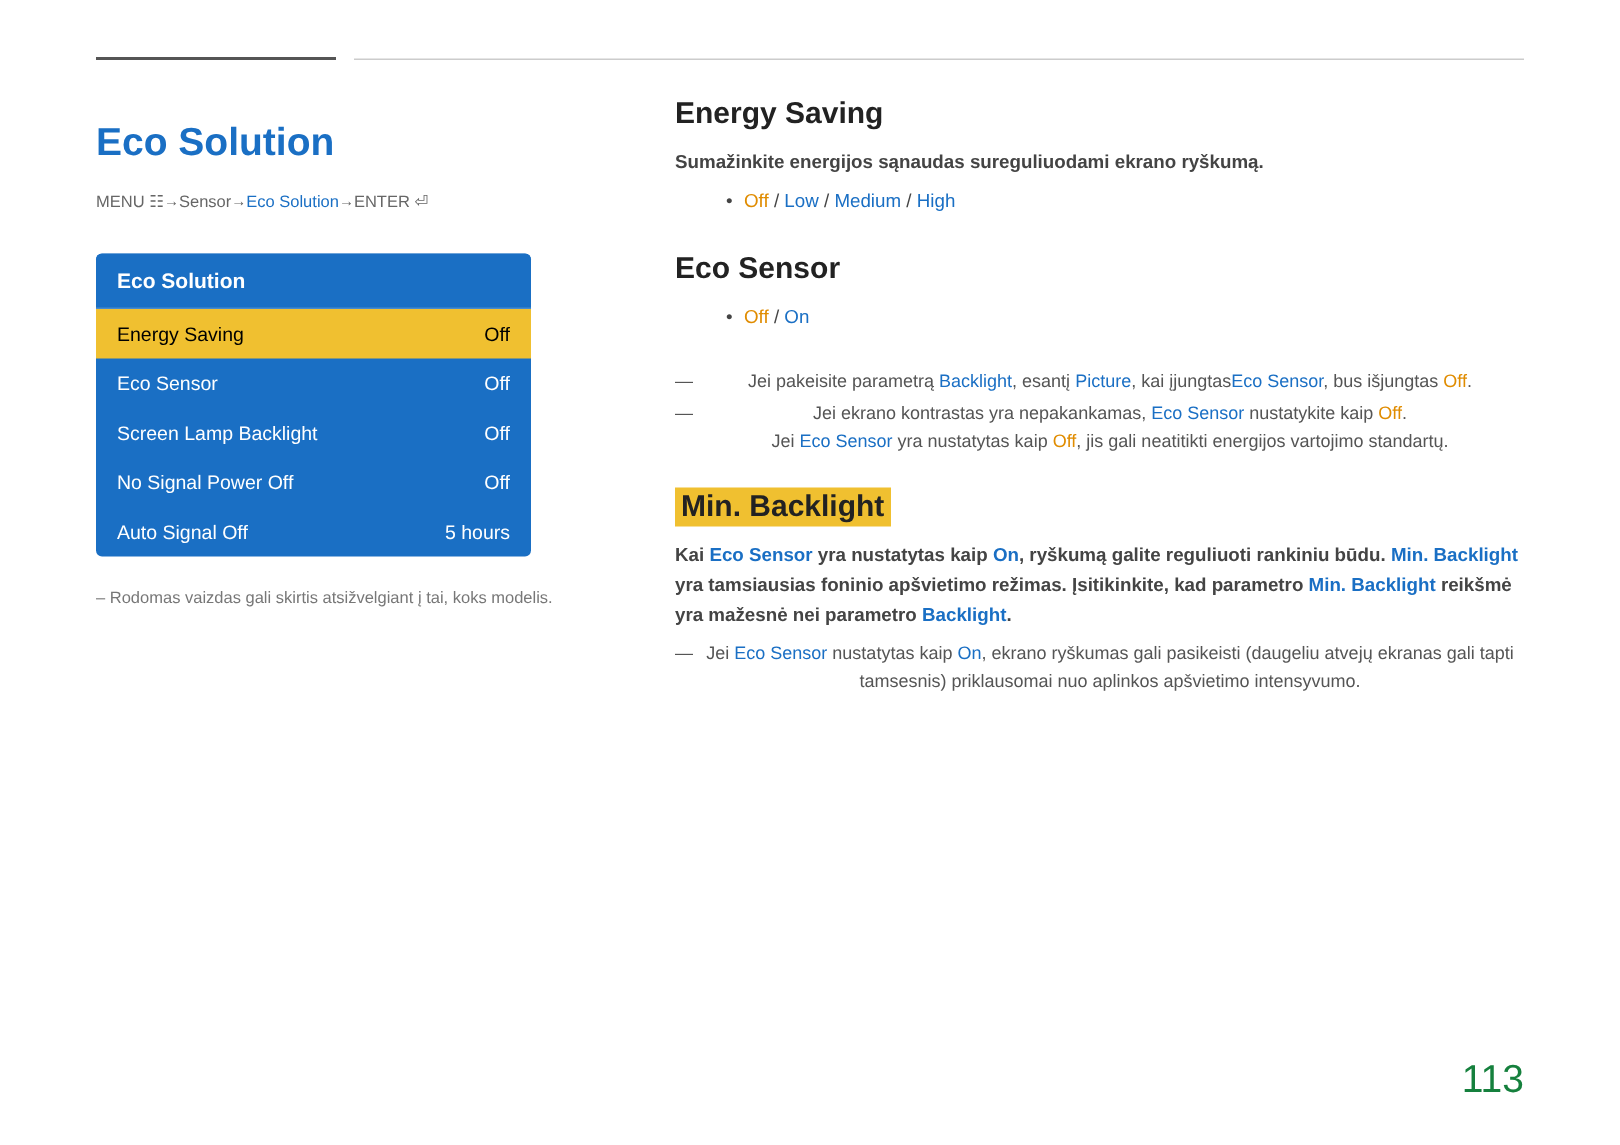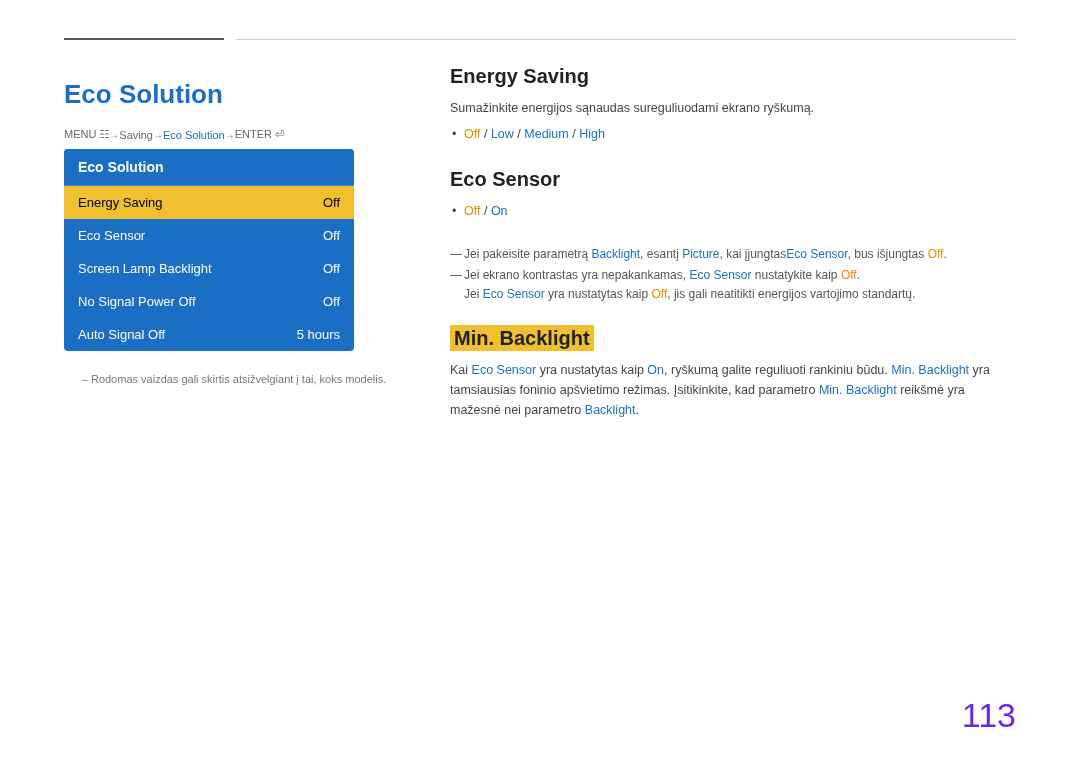--- a/index.html
+++ b/index.html
@@ -47,21 +47,21 @@
     .page-title {
       font-size: 26px;
       font-weight: bold;
       color: #1a6fc4;
       margin-bottom: 18px;
     }
 
     .breadcrumb {
       font-size: 11px;
       color: #666;
-      margin-bottom: 8px;
+      margin-bottom: 28px;
       display: flex;
       align-items: center;
       gap: 0;
     }
     .breadcrumb .menu-text { color: #666; }
     .breadcrumb .arrow { color: #666; font-size: 10px; }
     .breadcrumb .eco-link { color: #1a6fc4; }
 
     
     .menu-box {
@@ -94,21 +94,20 @@
     .menu-item.active .menu-item-value {
       color: #000;
     }
     .menu-item-label {}
     .menu-item-value { font-size: 13px; }
 
     .footnote {
       margin-top: 22px;
       font-size: 11px;
       color: #777;
-      text-align: center;
     }
 
     
     .right-panel {
       position: absolute;
       top: 65px;
       left: 450px;
       right: 64px;
     }
 
@@ -117,88 +116,91 @@
       font-weight: bold;
       color: #222;
       margin-bottom: 10px;
     }
 
     .section-desc {
       font-size: 12.5px;
       color: #444;
       line-height: 1.6;
       margin-bottom: 6px;
+      font-weight: bold;
     }
 
     .bullet-list {
       list-style: none;
       margin-bottom: 24px;
       padding-left: 14px;
     }
     .bullet-list li {
       font-size: 12.5px;
       color: #444;
       line-height: 1.6;
       position: relative;
+      margin-left: 32px;
     }
     .bullet-list li::before {
       content: '•';
       position: absolute;
       left: -12px;
     }
 
     .note-list {
       list-style: none;
       padding-left: 0;
       margin-bottom: 20px;
     }
     .note-list li {
       font-size: 12px;
       color: #555;
       line-height: 1.6;
       padding-left: 14px;
       position: relative;
       margin-bottom: 2px;
+      text-align: center;
     }
     .note-list li::before {
       content: '—';
       position: absolute;
       left: 0;
     }
 
     .section-gap { margin-bottom: 22px; }
 
     .color-blue { color: #1a6fc4; }
     .color-orange { color: #e08c00; }
 
     
     .page-number {
       position: absolute;
       bottom: 28px;
       right: 64px;
-      font-size: 34px;
-      color: #6d28d9;
+      font-size: 26px;
+      color: #15803d;
       font-weight: 300;
     }
   </style>
 </head>
 <body>
 
 <div class="top-lines">
   <div class="top-line-left"></div>
   <div class="top-line-right"></div>
 </div>
 
 <div class="left-panel">
   <div class="page-title">Eco Solution</div>
 
   <div class="breadcrumb">
     <span class="menu-text">MENU ☷</span>
     <span class="arrow">→</span>
-    <span>Saving</span>
+    <span>Sensor</span>
     <span class="arrow">→</span>
     <span class="eco-link">Eco Solution</span>
     <span class="arrow">→</span>
     <span>ENTER ⏎</span>
   </div>
 
   <div class="menu-box">
     <div class="menu-header">Eco Solution</div>
 
     <div class="menu-item active">
@@ -266,17 +268,22 @@
     </ul>
   </div>
 
   <div class="section-gap">
     <div class="section-title">
       <span style="background:#f0c030; padding: 2px 4px;">Min. Backlight</span>
     </div>
     <p class="section-desc">
       Kai <span class="color-blue">Eco Sensor</span> yra nustatytas kaip <span class="color-blue">On</span>, ryškumą galite reguliuoti rankiniu būdu. <span class="color-blue">Min. Backlight</span> yra tamsiausias foninio apšvietimo režimas. Įsitikinkite, kad parametro <span class="color-blue">Min. Backlight</span> reikšmė yra mažesnė nei parametro <span class="color-blue">Backlight</span>.
     </p>
+    <ul class="note-list">
+      <li>
+        Jei <span class="color-blue">Eco Sensor</span> nustatytas kaip <span class="color-blue">On</span>, ekrano ryškumas gali pasikeisti (daugeliu atvejų ekranas gali tapti tamsesnis) priklausomai nuo aplinkos apšvietimo intensyvumo.
+      </li>
+    </ul>
   </div>
 
 </div>
 
 <div class="page-number">113</div>
 
 </body></html>

